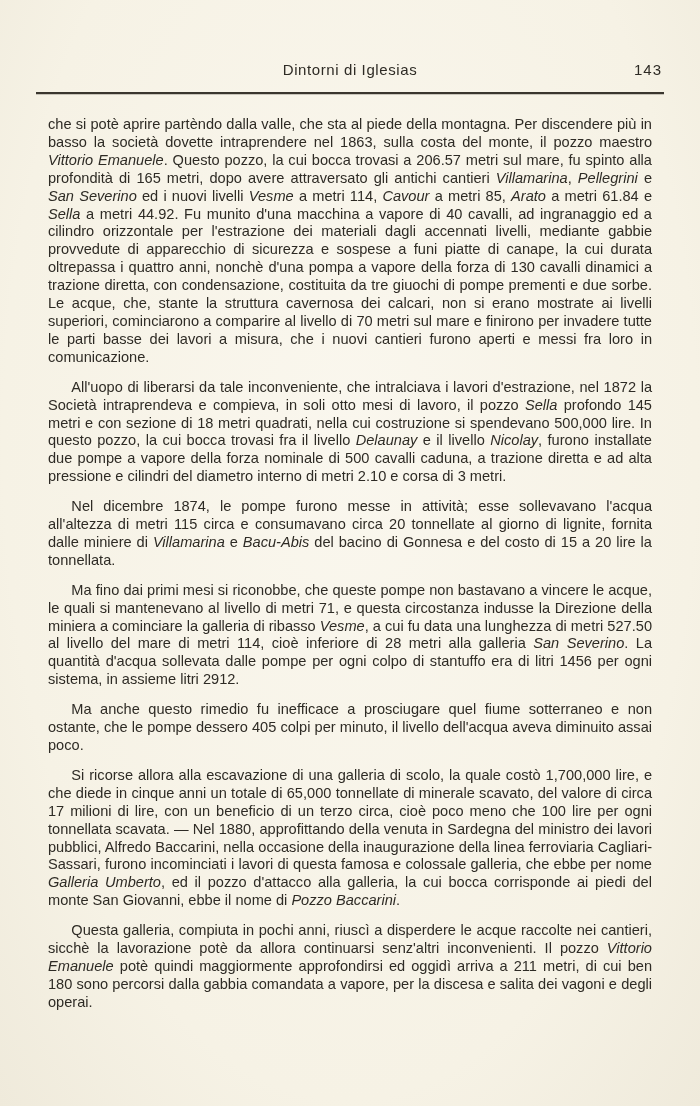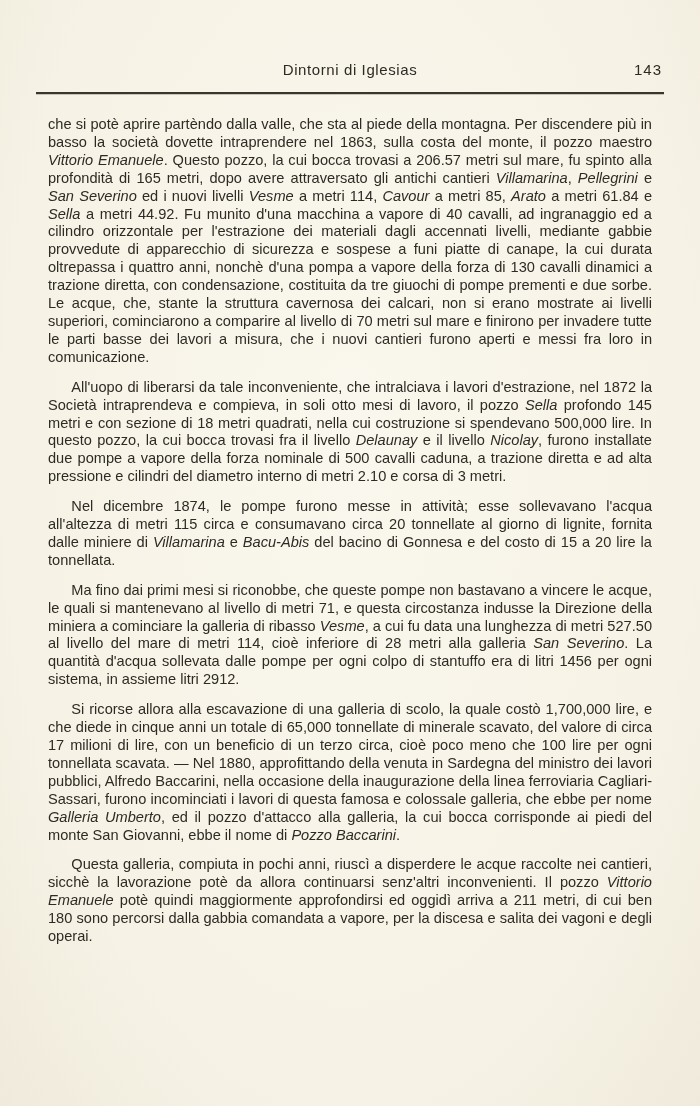--- a/index.html
+++ b/index.html
@@ -69,16 +69,17 @@
   <div class="running-head">
     <span class="title">Dintorni di Iglesias</span>
     <span class="folio">143</span>
   </div>
   <div class="head-rule"></div>
   <div class="body-text">
       <p><span>che si potè aprire partèndo dalla valle, che sta al piede della montagna. Per discendere più in basso la società dovette intraprendere nel 1863, sulla costa del monte, il pozzo maestro </span><em>Vittorio Emanuele</em><span>. Questo pozzo, la cui bocca trovasi a 206.57 metri sul mare, fu spinto alla profondità di 165 metri, dopo avere attraversato gli antichi cantieri </span><em>Villamarina</em><span>, </span><em>Pellegrini</em><span> e </span><em>San Severino</em><span> ed i nuovi livelli </span><em>Vesme</em><span> a metri 114, </span><em>Cavour</em><span> a metri 85, </span><em>Arato</em><span> a metri 61.84 e </span><em>Sella</em><span> a metri 44.92. Fu munito d'una macchina a vapore di 40 cavalli, ad ingranaggio ed a cilindro orizzontale per l'estrazione dei materiali dagli accennati livelli, mediante gabbie provvedute di apparecchio di sicurezza e sospese a funi piatte di canape, la cui durata oltrepassa i quattro anni, nonchè d'una pompa a vapore della forza di 130 cavalli dinamici a trazione diretta, con condensazione, costituita da tre giuochi di pompe prementi e due sorbe. Le acque, che, stante la struttura cavernosa dei calcari, non si erano mostrate ai livelli superiori, cominciarono a comparire al livello di 70 metri sul mare e finirono per invadere tutte le parti basse dei lavori a misura, che i nuovi cantieri furono aperti e messi fra loro in comunicazione.</span></p>
       <p class="indent"><span>All'uopo di liberarsi da tale inconveniente, che intralciava i lavori d'estrazione, nel 1872 la Società intraprendeva e compieva, in soli otto mesi di lavoro, il pozzo </span><em>Sella</em><span> profondo 145 metri e con sezione di 18 metri quadrati, nella cui costruzione si spendevano 500,000 lire. In questo pozzo, la cui bocca trovasi fra il livello </span><em>Delaunay</em><span> e il livello </span><em>Nicolay</em><span>, furono installate due pompe a vapore della forza nominale di 500 cavalli caduna, a trazione diretta e ad alta pressione e cilindri del diametro interno di metri 2.10 e corsa di 3 metri.</span></p>
       <p class="indent"><span>Nel dicembre 1874, le pompe furono messe in attività; esse sollevavano l'acqua all'altezza di metri 115 circa e consumavano circa 20 tonnellate al giorno di lignite, fornita dalle miniere di </span><em>Villamarina</em><span> e </span><em>Bacu-Abis</em><span> del bacino di Gonnesa e del costo di 15 a 20 lire la tonnellata.</span></p>
       <p class="indent"><span>Ma fino dai primi mesi si riconobbe, che queste pompe non bastavano a vincere le acque, le quali si mantenevano al livello di metri 71, e questa circostanza indusse la Direzione della miniera a cominciare la galleria di ribasso </span><em>Vesme</em><span>, a cui fu data una lunghezza di metri 527.50 al livello del mare di metri 114, cioè inferiore di 28 metri alla galleria </span><em>San Severino</em><span>. La quantità d'acqua sollevata dalle pompe per ogni colpo di stantuffo era di litri 1456 per ogni sistema, in assieme litri 2912.</span></p>
+      <p class="indent"><span>Ma anche questo rimedio fu inefficace a prosciugare quel fiume sotterraneo e non ostante, che le pompe dessero 405 colpi per minuto, il livello dell'acqua aveva diminuito assai poco.</span></p>
       <p class="indent"><span>Si ricorse allora alla escavazione di una galleria di scolo, la quale costò 1,700,000 lire, e che diede in cinque anni un totale di 65,000 tonnellate di minerale scavato, del valore di circa 17 milioni di lire, con un beneficio di un terzo circa, cioè poco meno che 100 lire per ogni tonnellata scavata. — Nel 1880, approfittando della venuta in Sardegna del ministro dei lavori pubblici, Alfredo Baccarini, nella occasione della inaugurazione della linea ferroviaria Cagliari-Sassari, furono incominciati i lavori di questa famosa e colossale galleria, che ebbe per nome </span><em>Galleria Umberto</em><span>, ed il pozzo d'attacco alla galleria, la cui bocca corrisponde ai piedi del monte San Giovanni, ebbe il nome di </span><em>Pozzo Baccarini</em><span>.</span></p>
       <p class="indent"><span>Questa galleria, compiuta in pochi anni, riuscì a disperdere le acque raccolte nei cantieri, sicchè la lavorazione potè da allora continuarsi senz'altri inconvenienti. Il pozzo </span><em>Vittorio Emanuele</em><span> potè quindi maggiormente approfondirsi ed oggidì arriva a 211 metri, di cui ben 180 sono percorsi dalla gabbia comandata a vapore, per la discesa e salita dei vagoni e degli operai.</span></p>
     </div>
 </div>
 
 </body></html>

